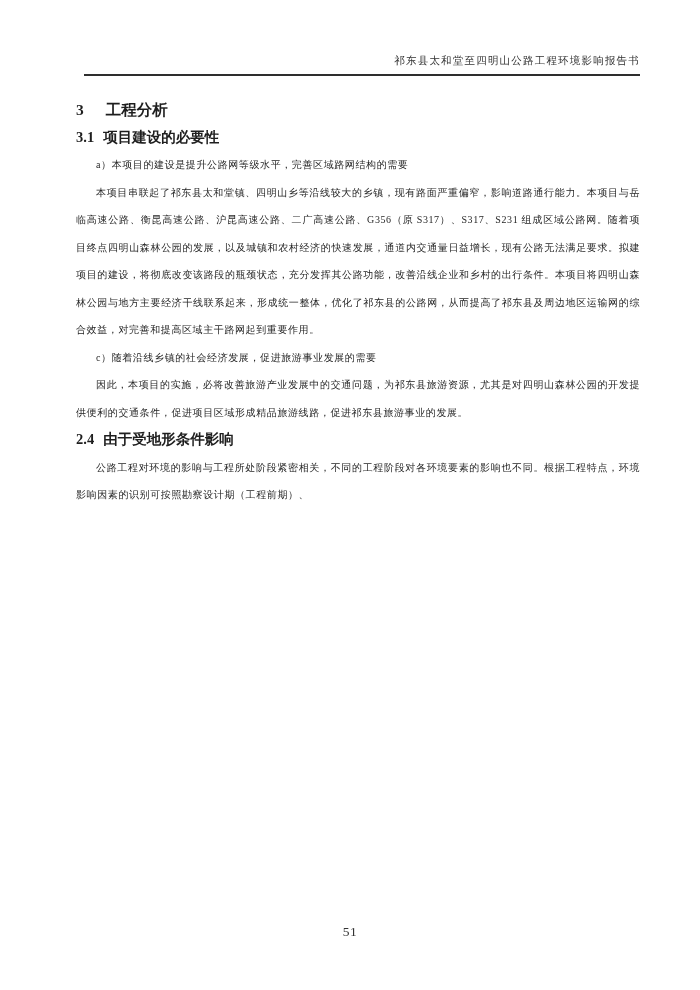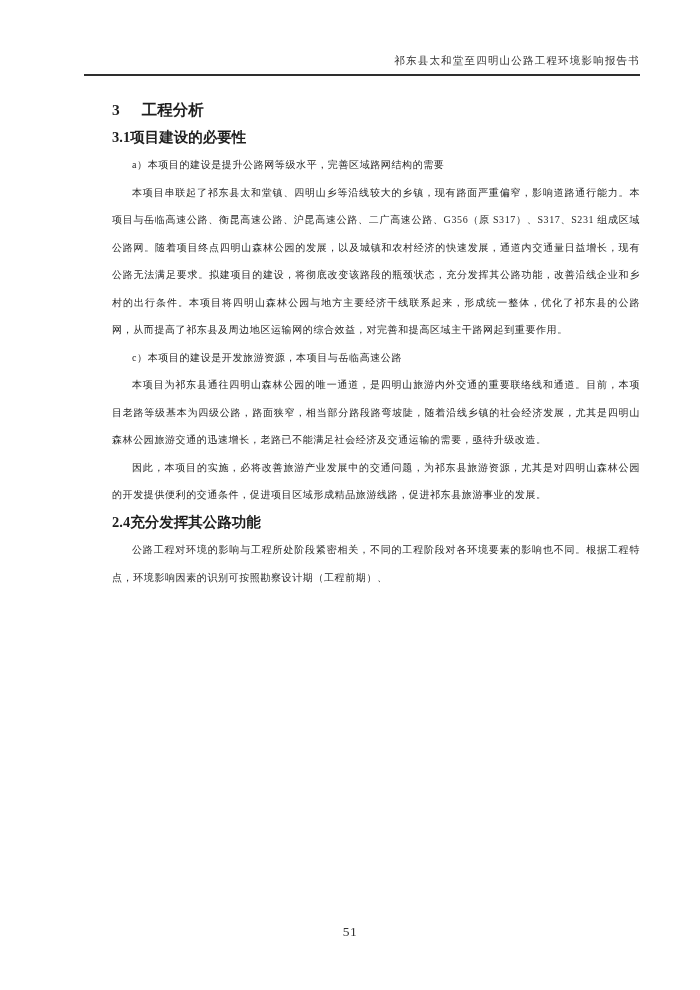--- a/index.html
+++ b/index.html
@@ -29,21 +29,21 @@
     color: #333333;
   }
   .header-rule {
     margin-top: 6px;
     border: 0;
     border-top: 2px solid #2e2e2e;
     height: 0;
   }
   
   .content {
-    padding: 8px 60px 0 112px;
+    padding: 8px 60px 0 76px;
   }
   .content > * {
     margin: 0;
     line-height: 27.5px;
   }
   .chapter-heading {
     font-family: "Liberation Sans", "DejaVu Sans", sans-serif;
     font-weight: bold;
     font-size: 15.5px;
     color: #1e1e1e;
@@ -54,20 +54,21 @@
     font-family: "Liberation Serif", "DejaVu Serif", serif;
   }
   .section-heading {
     font-family: "Liberation Sans", "DejaVu Sans", sans-serif;
     font-weight: bold;
     font-size: 14.5px;
     color: #1e1e1e;
   }
   .section-heading .num {
     display: inline-block;
+    margin-right: 9px;
     font-family: "Liberation Serif", "DejaVu Serif", serif;
   }
   p.body-para, p.point-line {
     font-size: 10px;
     letter-spacing: 0.6px;
     text-indent: 2em;
     text-align: justify;
     color: #262626;
   }
   p.point-line {
@@ -105,26 +106,25 @@
     </h1>
 
     <h2 class="section-heading">
       <span class="num">3.1</span><span class="ttl">项目建设的必要性</span>
     </h2>
 
     <p class="point-line">a）本项目的建设是提升公路网等级水平，完善区域路网结构的需要</p>
     <p class="body-para">本项目串联起了祁东县太和堂镇、四明山乡等沿线较大的乡镇，现有路面严重偏窄，影响道路通行能力。本项目与岳临高速公路、衡昆高速公路、沪昆高速公路、二广高速公路、G356（原 S317）、S317、S231 组成区域公路网。随着项目终点四明山森林公园的发展，以及城镇和农村经济的快速发展，通道内交通量日益增长，现有公路无法满足要求。拟建项目的建设，将彻底改变该路段的瓶颈状态，充分发挥其公路功能，改善沿线企业和乡村的出行条件。本项目将四明山森林公园与地方主要经济干线联系起来，形成统一整体，优化了祁东县的公路网，从而提高了祁东县及周边地区运输网的综合效益，对完善和提高区域主干路网起到重要作用。</p>
 
 
-    <p class="point-line">c）本项目的建设是开发旅游资源，本项目与岳临高速公路</p>
-    <p class="body-para">本项目为祁东县通往四明山森林公园的唯一通道，是四明山旅游内外交通的重要联络线和通道。目前，本项目老路等级基本为四级公路，路面狭窄，相当部分路段路弯坡陡，随着沿线乡镇的社会经济发展，尤其是四明山森林公园旅游交通的迅速增长，老路已不能满足社会经济及交通运输的需要，亟待升级改造。</p>
+    <p class="point-line">c）随着沿线乡镇的社会经济发展，促进旅游事业发展的需要</p>
     <p class="body-para">因此，本项目的实施，必将改善旅游产业发展中的交通问题，为祁东县旅游资源，尤其是对四明山森林公园的开发提供便利的交通条件，促进项目区域形成精品旅游线路，促进祁东县旅游事业的发展。</p>
 
     <h2 class="section-heading">
-      <span class="num">2.4</span><span class="ttl">充分发挥其公路功能</span>
+      <span class="num">2.4</span><span class="ttl">由于受地形条件影响</span>
     </h2>
 
     <p class="body-para">公路工程对环境的影响与工程所处阶段紧密相关，不同的工程阶段对各环境要素的影响也不同。根据工程特点，环境影响因素的识别可按照勘察设计期（工程前期）、</p>
 
   </main>
 
   <footer class="page-footer">
     <span class="page-number">51</span>
   </footer>
 

